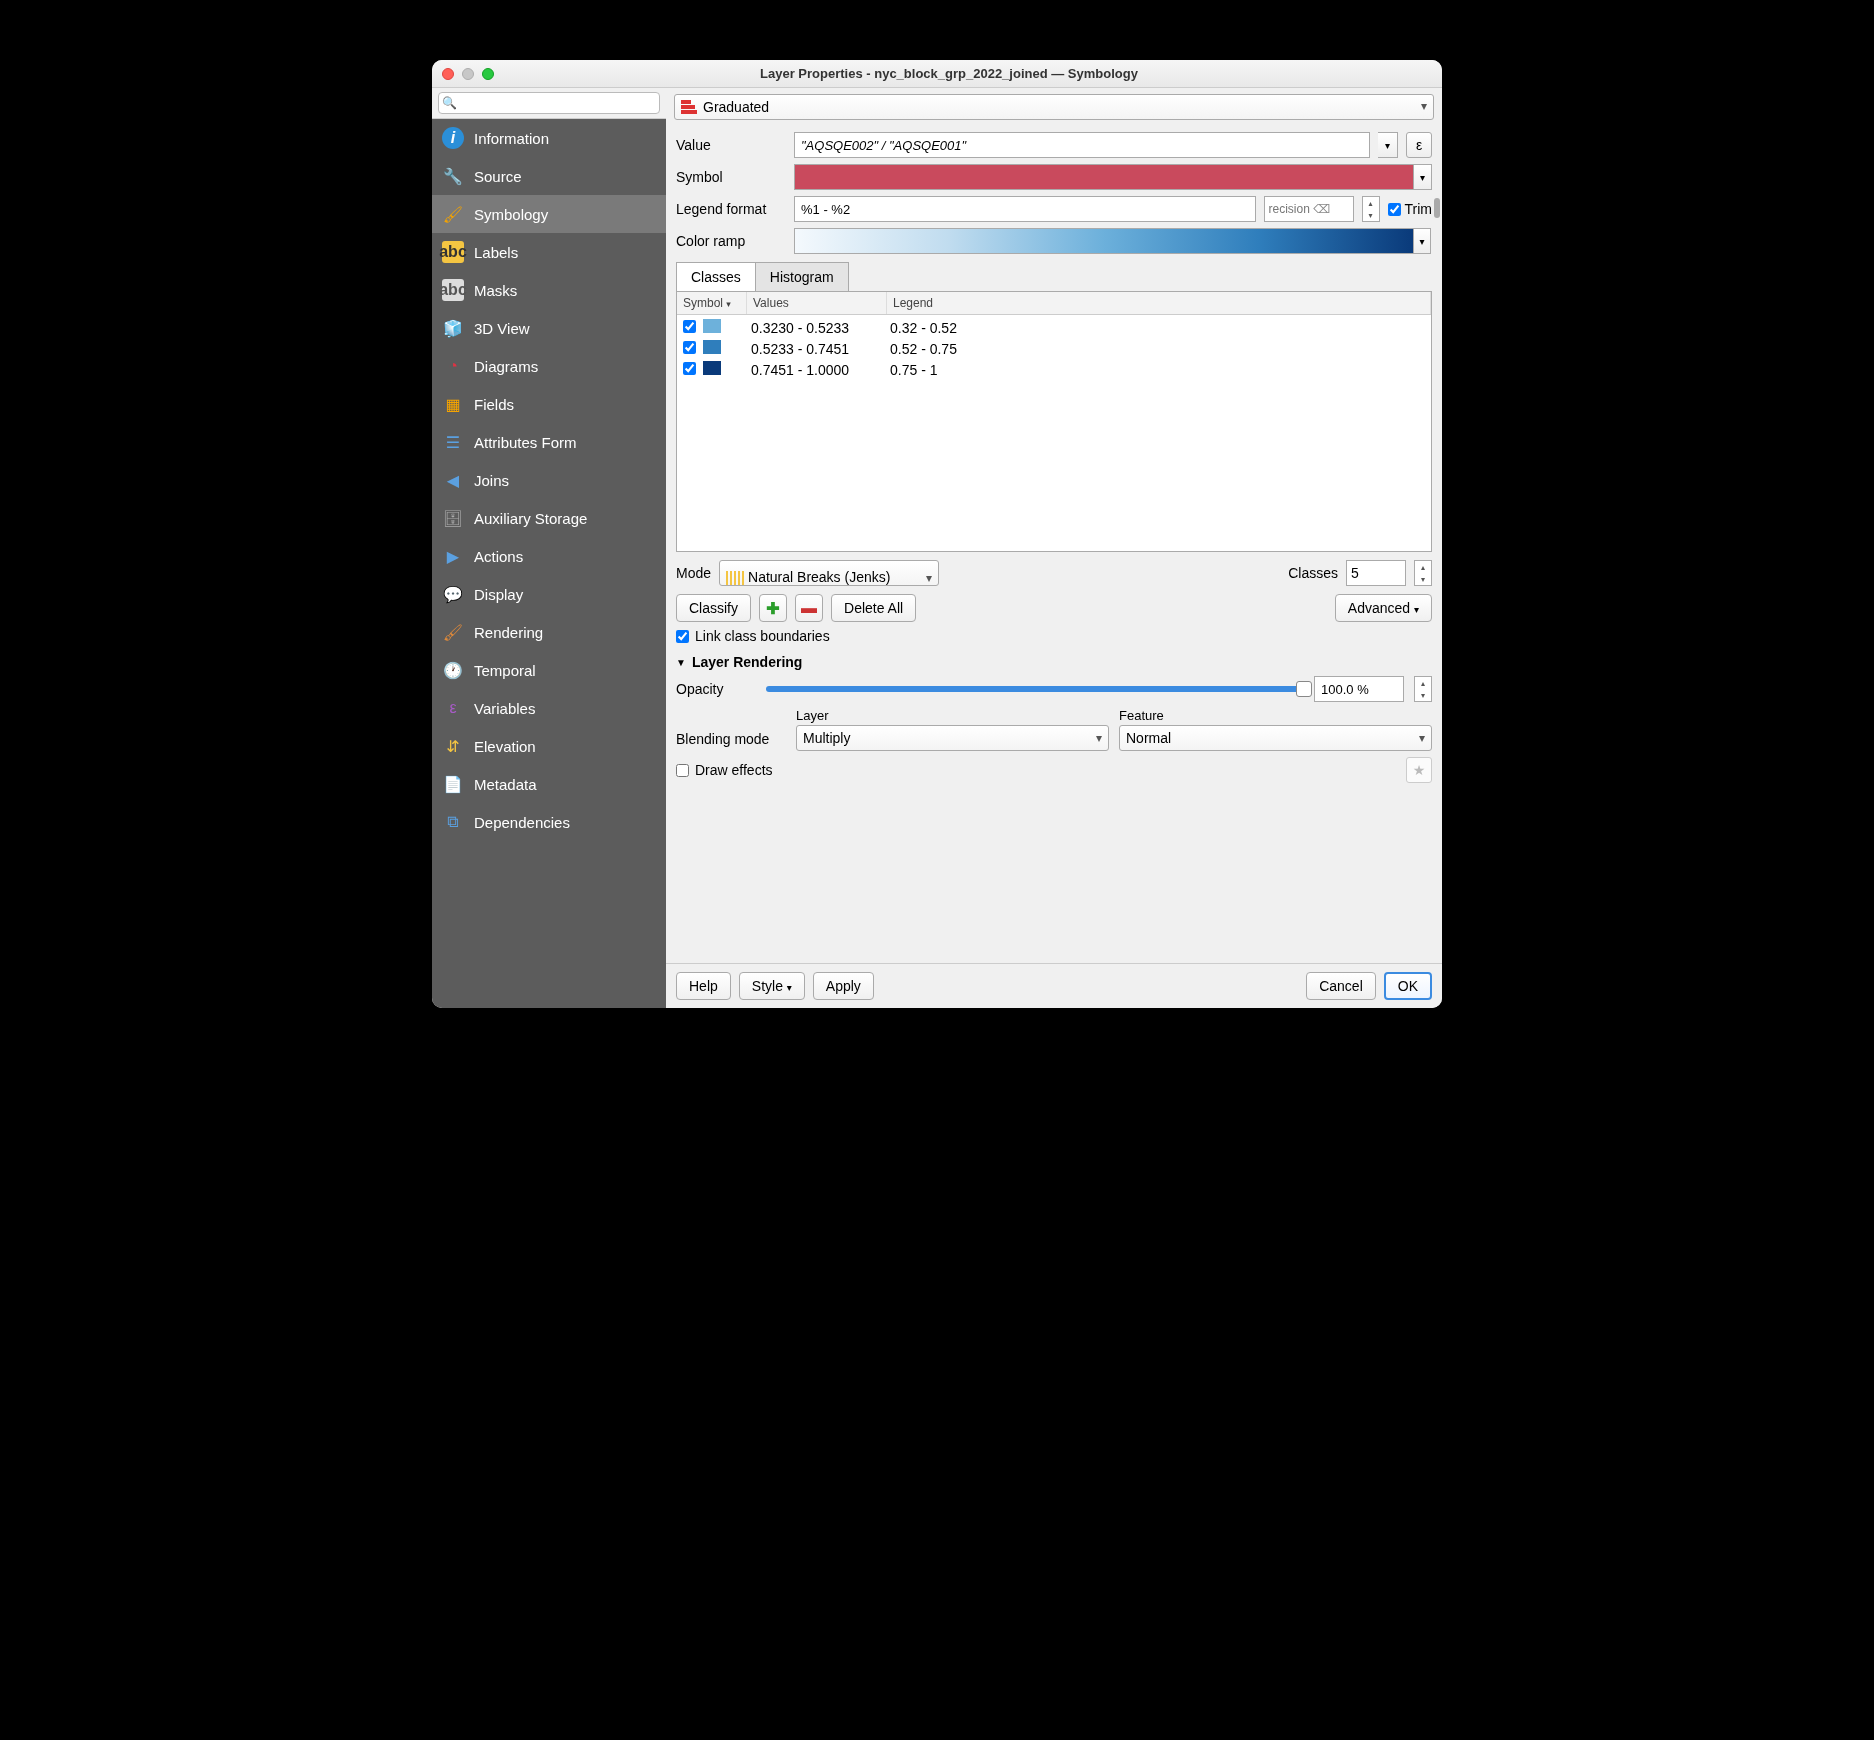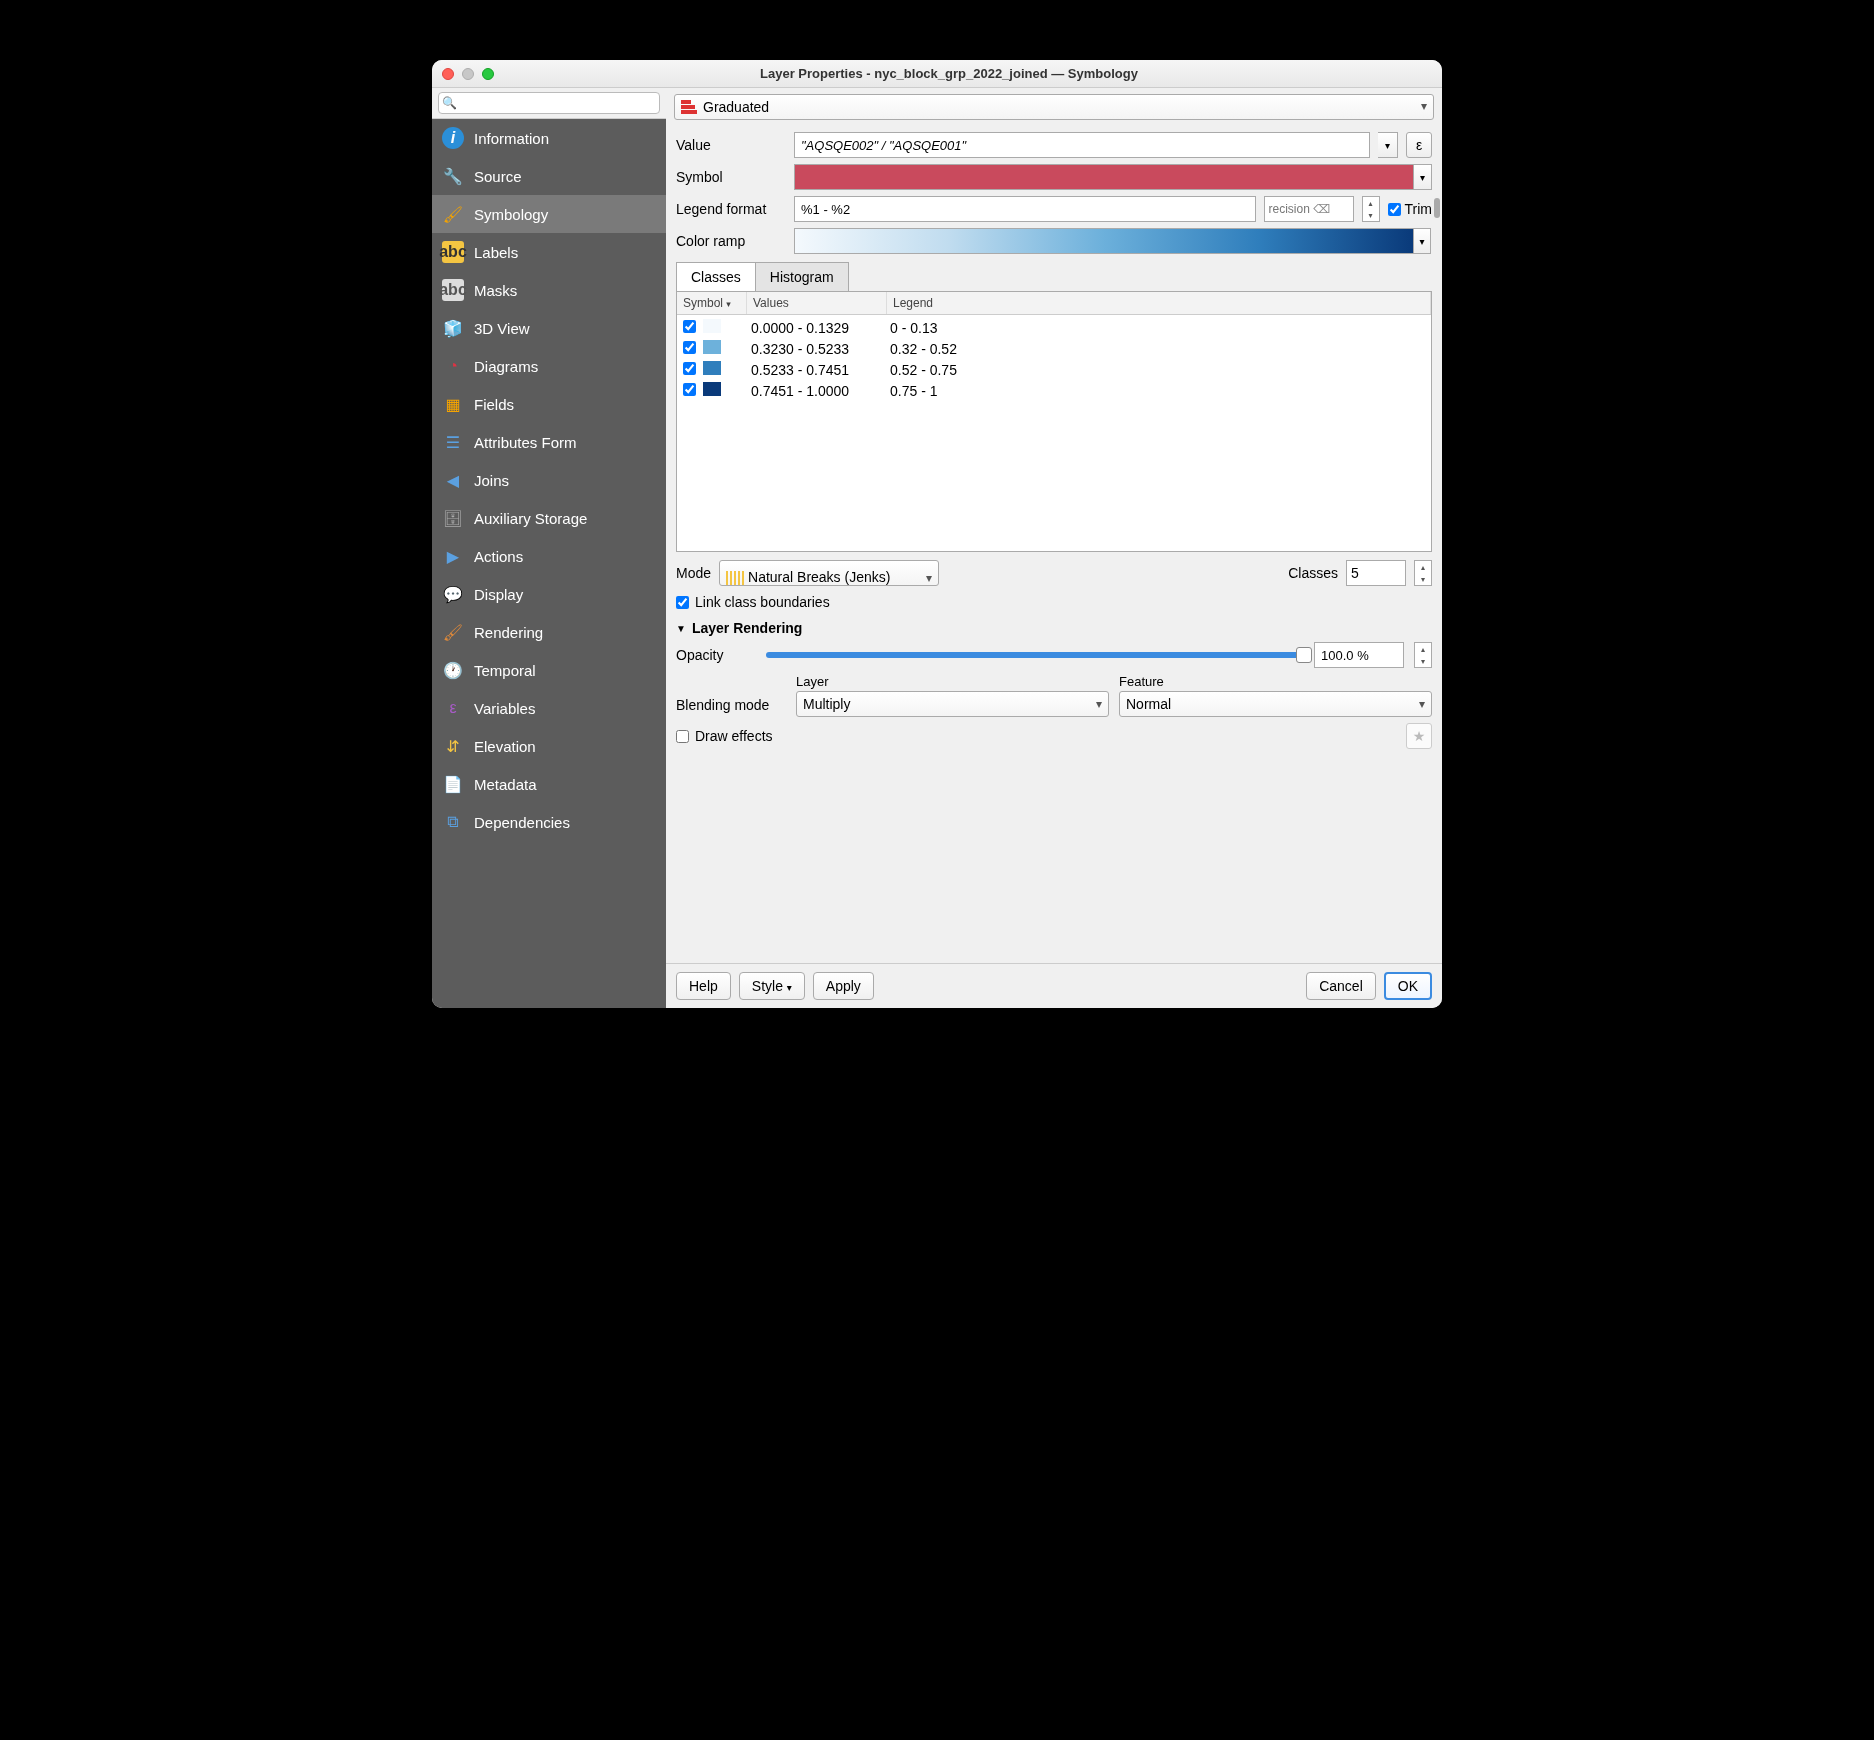--- a/index.html
+++ b/index.html
@@ -252,26 +252,20 @@
         </div>
         <div class="class-table">
           <div class="table-head">
             <div class="th th-sym"><span>Symbol</span> <span style="font-size:9px;">▾</span></div>
             <div class="th th-val">Values</div>
             <div class="th th-leg">Legend</div>
           </div>
           <div class="table-body" id="table-body">
               <div class="tr">
                 <span class="td-chk"><input type="checkbox" checked="" style=""></span>
-                <span class="td-sw"><span class="sw" style="background:#f4f9fd"></span></span>
-                <span class="td-val">0.0000 - 0.1329</span>
-                <span class="td-leg">0 - 0.13</span>
-              </div>
-              <div class="tr">
-                <span class="td-chk"><input type="checkbox" checked="" style=""></span>
                 <span class="td-sw"><span class="sw" style="background:#6db1db"></span></span>
                 <span class="td-val">0.3230 - 0.5233</span>
                 <span class="td-leg">0.32 - 0.52</span>
               </div>
               <div class="tr">
                 <span class="td-chk"><input type="checkbox" checked="" style=""></span>
                 <span class="td-sw"><span class="sw" style="background:#2f7ebc"></span></span>
                 <span class="td-val">0.5233 - 0.7451</span>
                 <span class="td-leg">0.52 - 0.75</span>
               </div>
@@ -292,20 +286,32 @@
           </div>
           <div style="flex:1"></div>
           <span class="mode-label">Classes</span>
           <input class="classes-input" value="5" style="">
           <div class="spinner">
               <span>▴</span>
               <span>▾</span>
             </div>
         </div>
 
+        <div class="btn-group">
+          <button class="btn">Classify</button>
+          <div class="iconbtn">
+              <span class="plus-ico">✚</span>
+            </div>
+          <div class="iconbtn">
+              <span class="minus-ico">▬</span>
+            </div>
+          <button class="btn">Delete All</button>
+          <div style="flex:1"></div>
+          <button class="btn"><span>Advanced</span> <span style="font-size:10px;">▾</span></button>
+        </div>
 
         <label class="checkbox-row">
           <input type="checkbox" checked="" style="">
           <span>Link class boundaries</span>
         </label>
 
         <div class="section-head">
           <span class="disclosure">▼</span>
           <span>Layer Rendering</span>
         </div>

